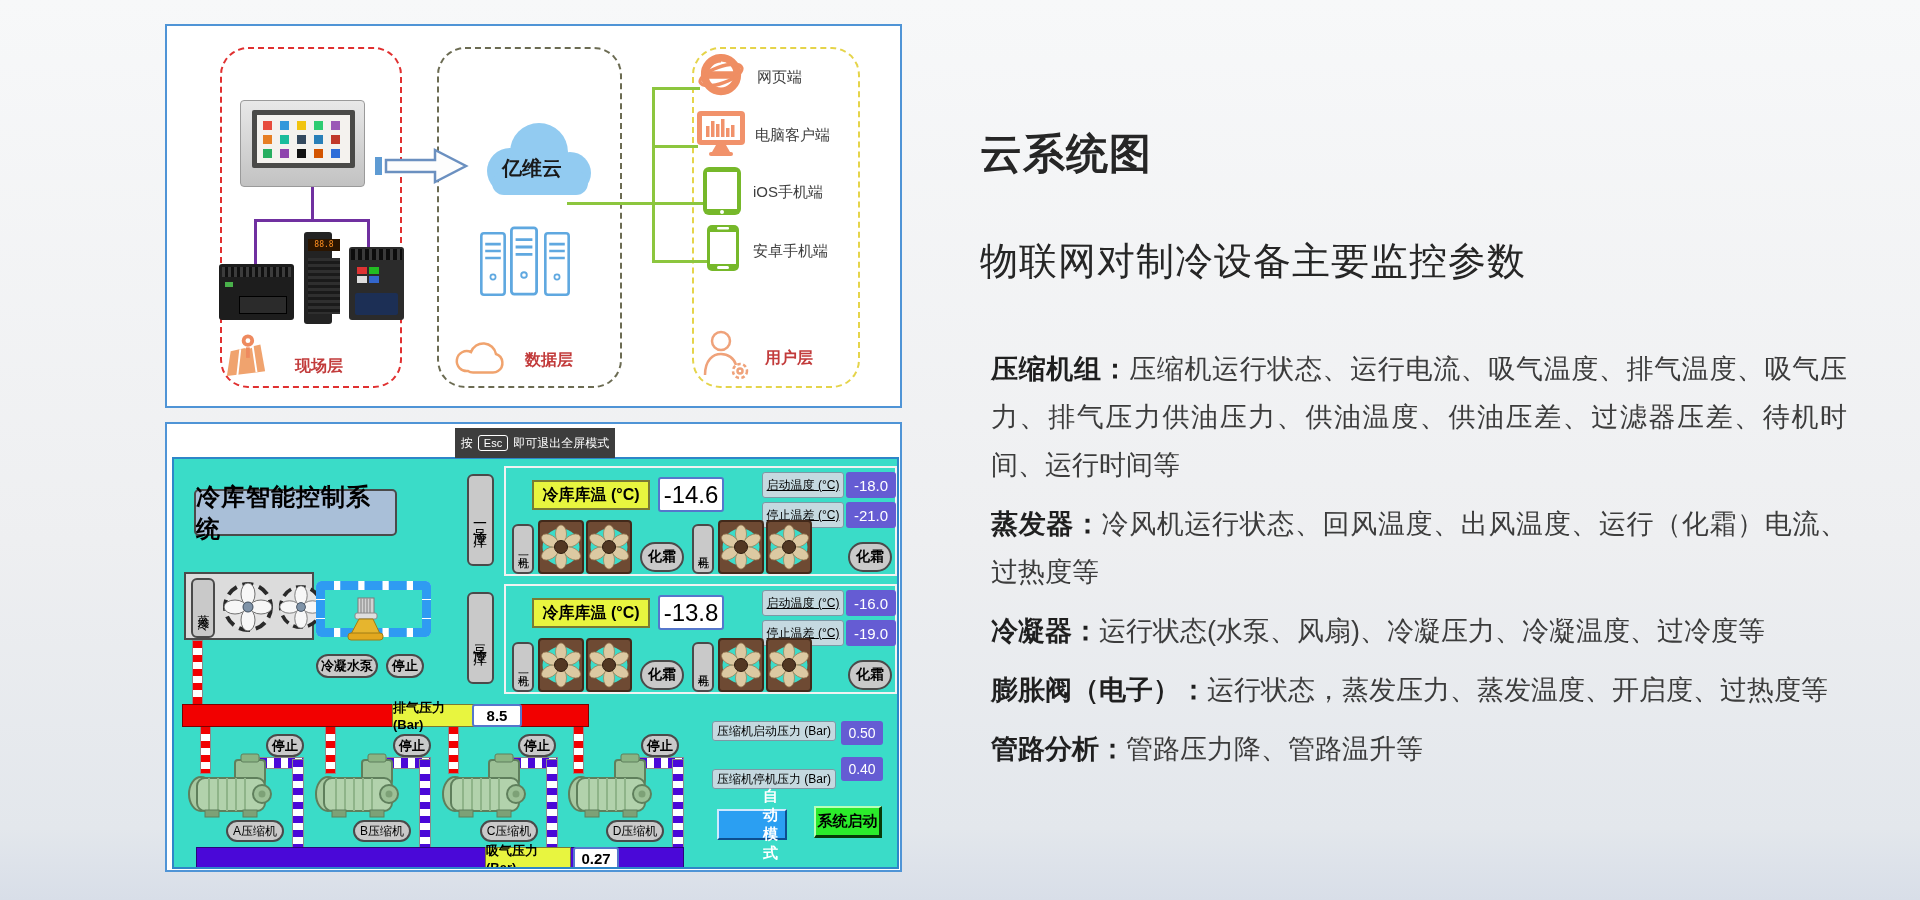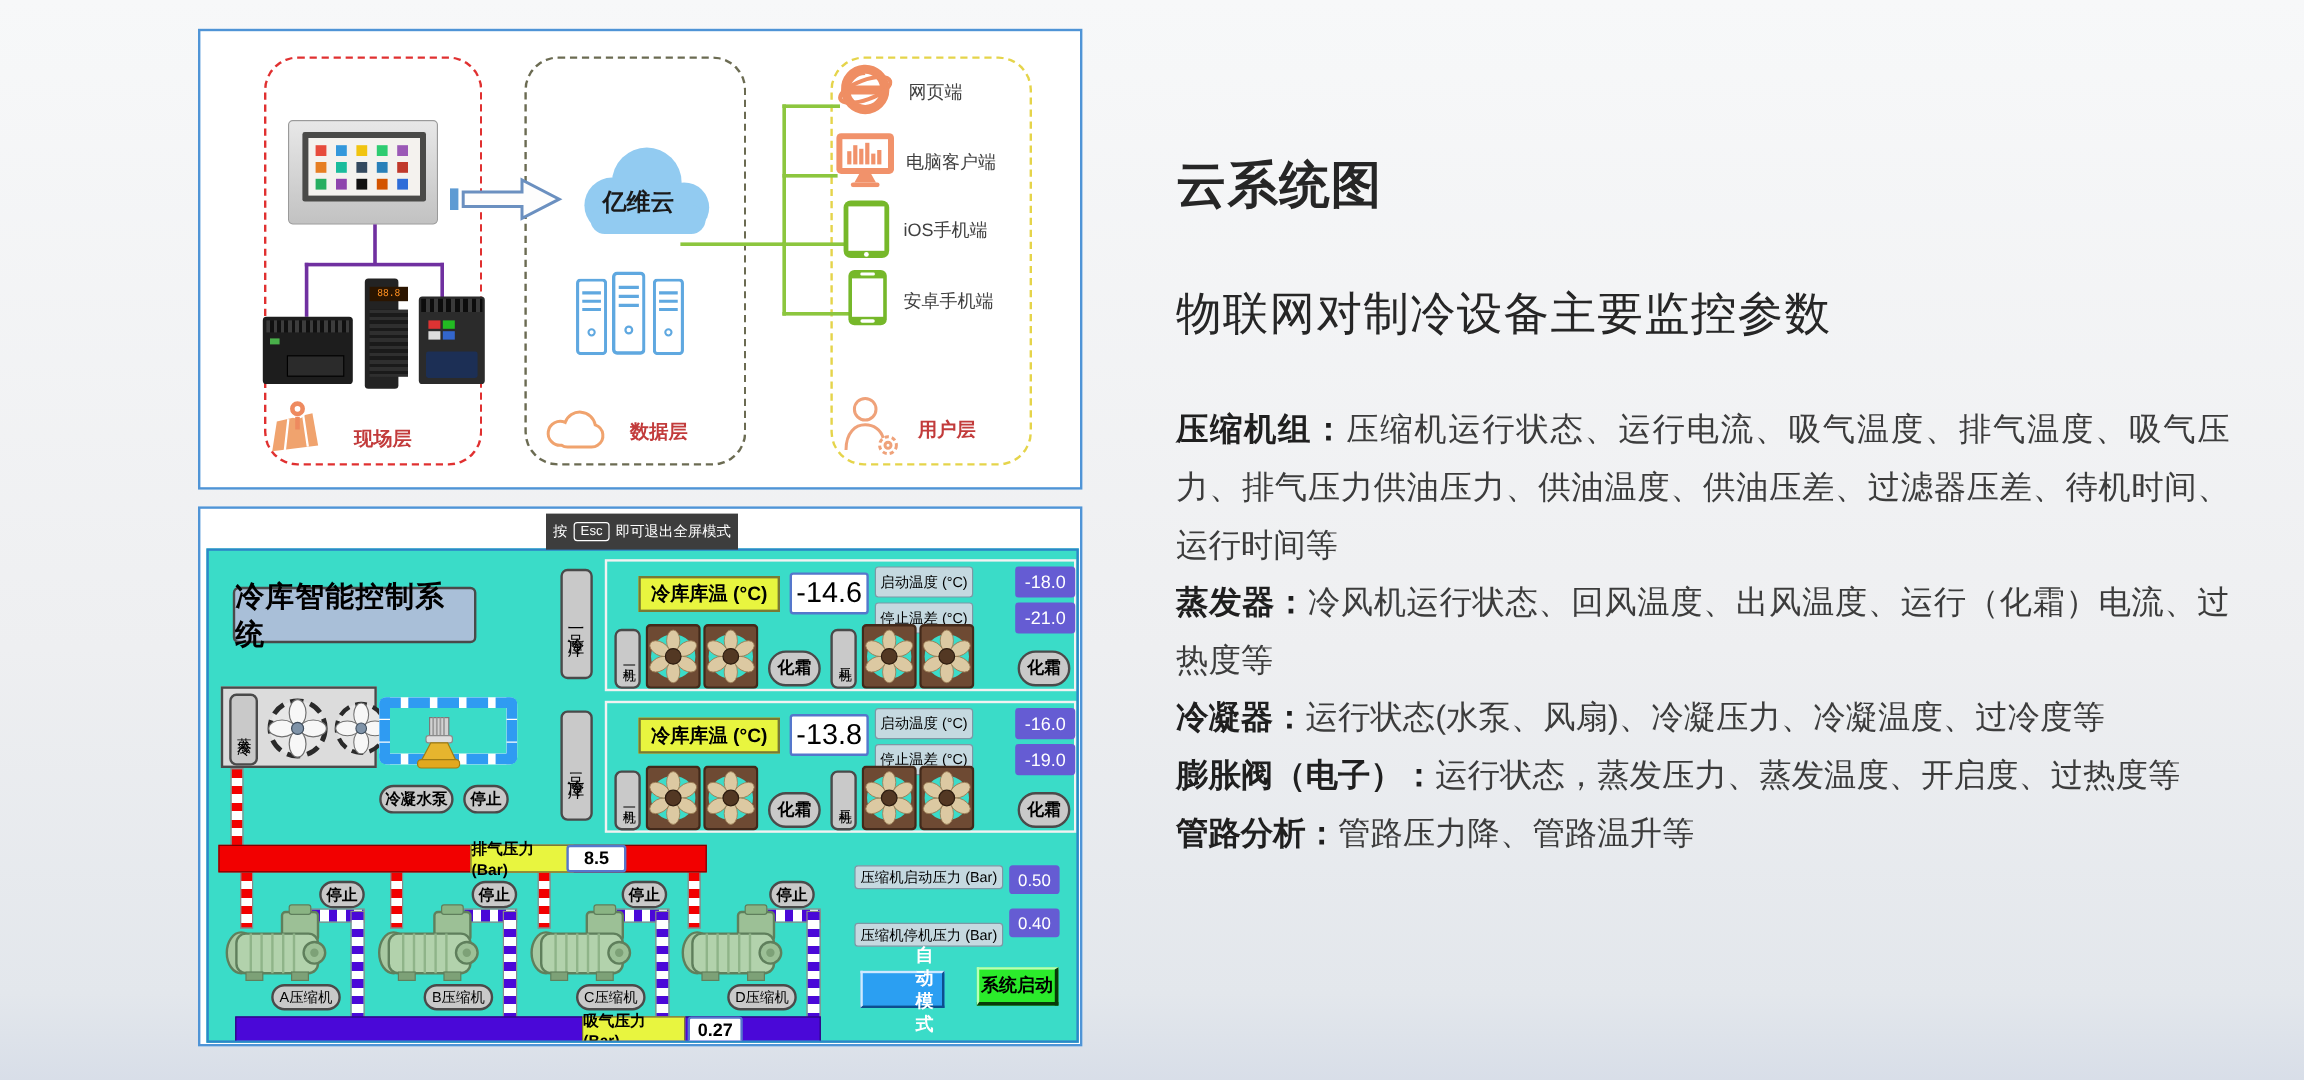--- a/index.html
+++ b/index.html
@@ -66,22 +66,22 @@
     justify-content:center; letter-spacing:1px; }
   .room-tag { background:#c9c9c9; border:2px solid #4a4a4a; border-radius:6px; font-size:14px; color:#000;
     display:flex; align-items:center; justify-content:center; }
   .panel { position:absolute; width:393px; height:110px; border:2px solid #f2f2f2; }
   .ybox { position:absolute; left:26px; top:12px; width:118px; height:30px; background:#e8f53f;
     border:2px solid #7a7a33; color:#000; font-size:16px; font-weight:bold; display:flex; align-items:center;
     justify-content:center; }
   .wval { position:absolute; left:152px; top:9px; width:66px; height:35px; background:#fff;
     border:2px solid #5577cc; border-radius:3px; color:#000; font-size:24px; display:flex; align-items:center;
     justify-content:center; }
-  .slabel { position:absolute; left:223px; width:82px; height:26px; background:#c5d9e0; border:1px solid #7d98a5;
-    border-radius:3px; color:#000; font-size:12px; display:flex; align-items:center; justify-content:center; }
+  .slabel { position:absolute; left:256px; width:82px; height:26px; background:#c5d9e0; border:1px solid #7d98a5;
+    border-radius:3px; color:#000; font-size:12px; display:flex; align-items:center; justify-content:center;text-decoration:underline; }
   .pval { position:absolute; left:340px; width:50px; height:26px; background:#655cd3; border-radius:3px;
     color:#fff; font-size:15px; display:flex; align-items:center; justify-content:center; }
   .fan-tag { position:absolute; width:22px; height:50px; top:56px; font-size:11px; letter-spacing:0; }
   .fan { position:absolute; top:52px; width:46px; height:54px; }
   .gbtn { position:absolute; background:#c9c9c9; border:2px solid #4a4a4a; border-radius:15px; color:#000;
     font-size:14px; font-weight:bold; display:flex; align-items:center; justify-content:center; cursor:pointer; }
 
   .evap-unit { left:10px; top:113px; width:130px; height:68px; background:#dcdcdc; border:2px solid #4a4a4a; }
   .condfan { position:absolute; top:7px; width:52px; height:52px; }
   .loop { left:142px; top:122px; width:115px; height:56px; border:9px solid #ffffff; border-radius:6px; }
@@ -115,21 +115,21 @@
     border-bottom:2px solid #0d4e8f; display:flex; align-items:center; justify-content:center; cursor:pointer;padding-left:44px; }
   .start-btn { left:640px; top:347px; width:68px; height:32px; background:#2beb2b; color:#000; font-size:15px;
     font-weight:bold; border-top:2px solid #b8ffb8; border-left:2px solid #b8ffb8; border-right:3px solid #083a08;
     border-bottom:3px solid #083a08; display:flex; align-items:center; justify-content:center; cursor:pointer; }
 
   
   .rt-title { left:980px; top:126px; font-size:42px; font-weight:bold; color:#262626; letter-spacing:1px; }
   .rt-subtitle { left:980px; top:236px; font-size:38px; font-weight:normal; color:#262626; letter-spacing:1px; }
   .rt-body { left:980px; top:334px; width:878px; font-size:27px; line-height:1.78; color:#3c3c3c;
     text-align:justify; }
-  .rt-body p { margin:0; }
+  .rt-body p { margin:11px; }
   .rt-body .head { font-weight:bold; color:#1f1f1f; }
 </style>
 </head>
 <body>
 
 <svg width="0" height="0" style="position:absolute" aria-hidden="true">
   <defs>
     <symbol id="fansym" viewBox="0 0 46 54">
       <rect x="1" y="1" width="44" height="52" rx="3" fill="#6e4a33" stroke="#42291a" stroke-width="2"></rect>
       <circle cx="23" cy="27" r="18.5" fill="#3bdcca"></circle>

